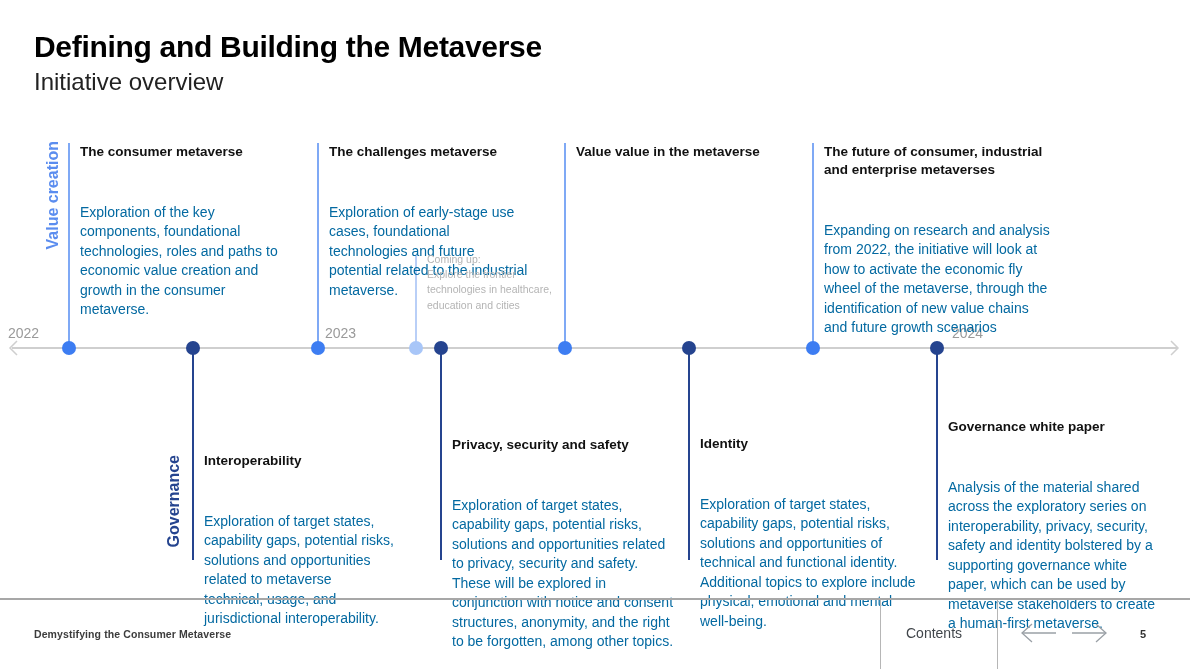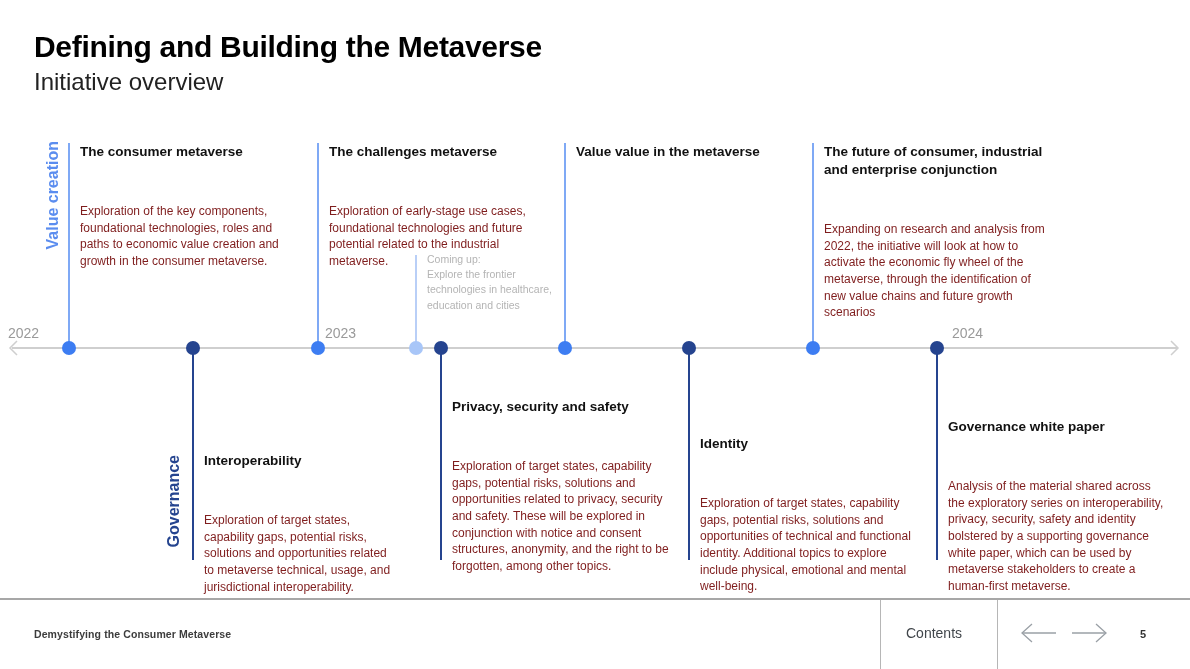--- a/index.html
+++ b/index.html
@@ -91,23 +91,23 @@
     padding-left: 12px;
   }
   .card-title {
     font-size: 13.5px;
     font-weight: bold;
     color: #111111;
     line-height: 1.33;
     margin-bottom: 7px;
   }
   .card-body {
-    font-size: 12px;
+    font-size: 14px;
     font-weight: normal;
-    color: #7f1d1d;
+    color: #0369a1;
     line-height: 1.39;
     margin-top: 42px;
   }
   .card-note {
     font-size: 10.5px;
     color: #b4b4b4;
     line-height: 1.45;
   }
   .card-note .note-head { display: block; }
 
@@ -250,30 +250,30 @@
     <span class="note-head">Coming up:</span>
     <span>Explore the frontier technologies in healthcare, education and cities</span>
   </div>
 </div>
 
 <div class="card" style="left:564px; top:143px; width:213px;">
   <div class="card-title">Value value in the metaverse</div>
 </div>
 
 <div class="card" style="left:812px; top:143px; width:228px;">
-  <div class="card-title">The future of consumer, industrial and enterprise conjunction</div>
+  <div class="card-title">The future of consumer, industrial and enterprise metaverses</div>
   <div class="card-body">Expanding on research and analysis from 2022, the initiative will look at how to activate the economic fly wheel of the metaverse, through the identification of new value chains and future growth scenarios</div>
 </div>
 
 <div class="card" style="left:192px; top:452px; width:190px;">
   <div class="card-title">Interoperability</div>
   <div class="card-body">Exploration of target states, capability gaps, potential risks, solutions and opportunities related to metaverse technical, usage, and jurisdictional interoperability.</div>
 </div>
 
-<div class="card" style="left:440px; top:398px; width:228px;">
+<div class="card" style="left:440px; top:436px; width:228px;">
   <div class="card-title">Privacy, security and safety</div>
   <div class="card-body">Exploration of target states, capability gaps, potential risks, solutions and opportunities related to privacy, security and safety. These will be explored in conjunction with notice and consent structures, anonymity, and the right to be forgotten, among other topics.</div>
 </div>
 
 <div class="card" style="left:688px; top:435px; width:216px;">
   <div class="card-title">Identity</div>
   <div class="card-body">Exploration of target states, capability gaps, potential risks, solutions and opportunities of technical and functional identity. Additional topics to explore include physical, emotional and mental well-being.</div>
 </div>
 
 <div class="card" style="left:936px; top:418px; width:216px;">

